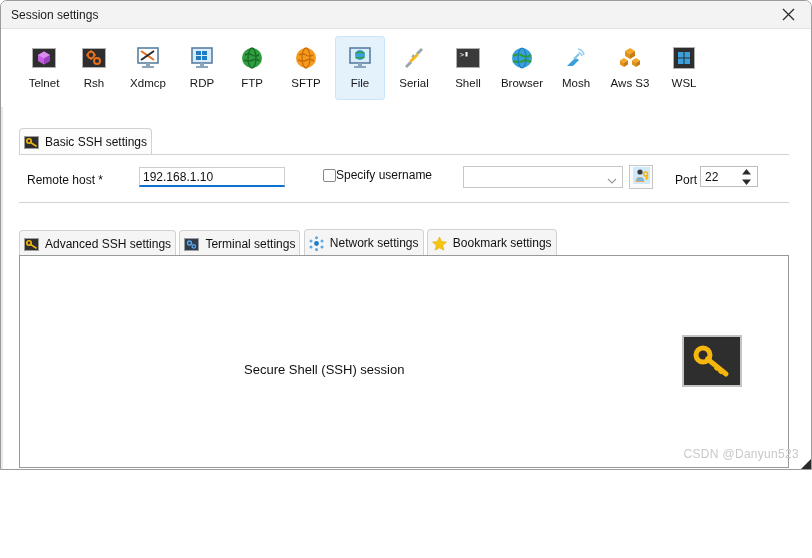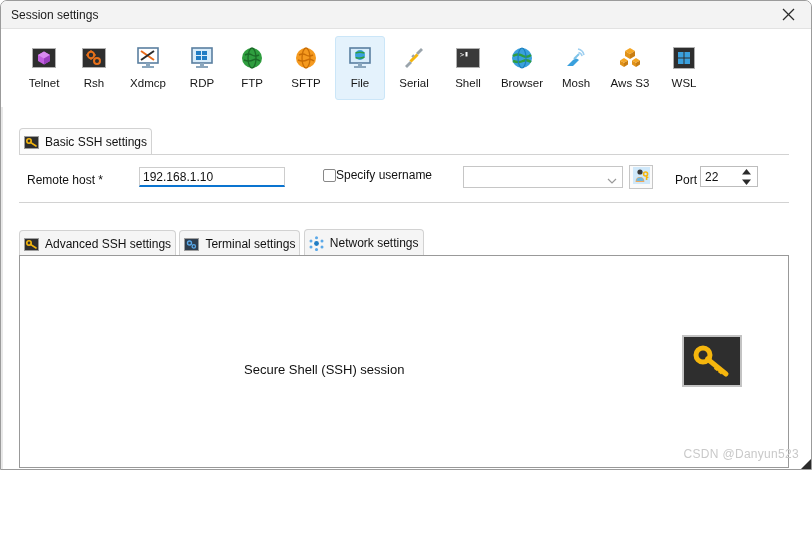--- a/index.html
+++ b/index.html
@@ -624,20 +624,28 @@
           <circle cx="13" cy="5" r="1.5" fill="#5aa8e8"></circle>
           <circle cx="13" cy="11" r="1.5" fill="#5aa8e8"></circle>
           <circle cx="7.5" cy="13.6" r="1.5" fill="#5aa8e8"></circle>
           <circle cx="2" cy="11" r="1.5" fill="#5aa8e8"></circle>
           <circle cx="2" cy="5" r="1.5" fill="#5aa8e8"></circle>
         </svg>
       </span>
       <span>Network settings</span>
     </div>
 
+    <div class="tab">
+      <span class="tabicon">
+        <svg width="16" height="15" viewBox="0 0 16 15">
+          <polygon points="8,0.6 10.2,5.4 15.4,6 11.5,9.6 12.6,14.6 8,12 3.4,14.6 4.5,9.6 0.6,6 5.8,5.4" fill="#f5c518" stroke="#e0a800" stroke-width="0.6"></polygon>
+        </svg>
+      </span>
+      <span>Bookmark settings</span>
+    </div>
 
   </div>
 
   <div id="content-panel">
     <span id="session-desc">Secure Shell (SSH) session</span>
     <div id="session-big-icon">
       <svg width="44" height="36" viewBox="0 0 44 36">
         <circle cx="13" cy="12" r="7" fill="none" stroke="#f5b60d" stroke-width="5"></circle>
         <circle cx="13" cy="12" r="2.4" fill="#2e2e2e"></circle>
         <path d="M17.5 16 L36 31" stroke="#f5b60d" stroke-width="5" stroke-linecap="round"></path>

